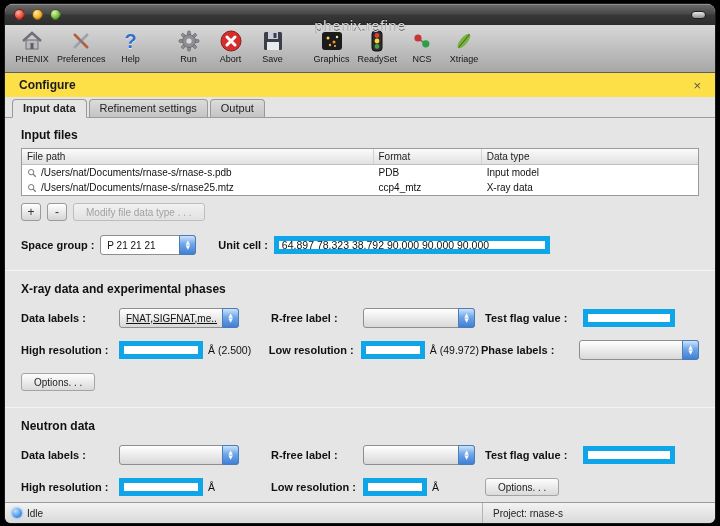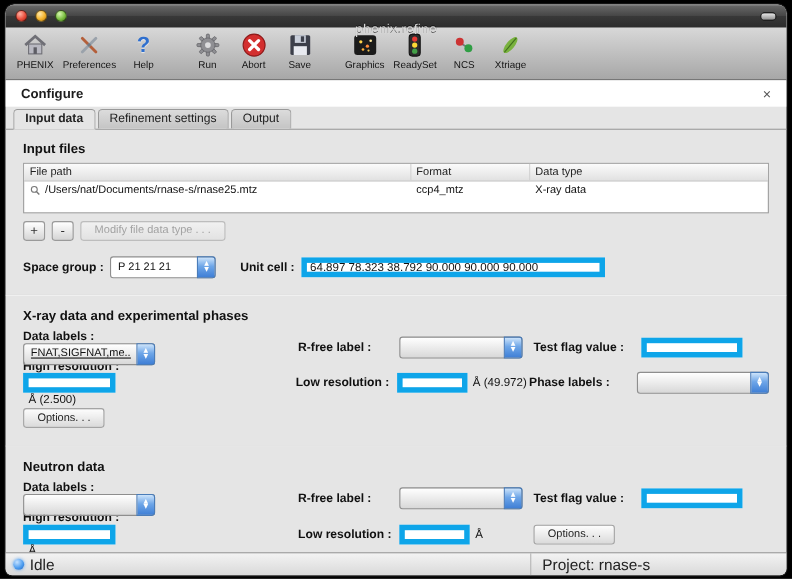--- a/index.html
+++ b/index.html
@@ -8,21 +8,21 @@
 
   .window { position:absolute; left:5px; right:5px; top:4px; bottom:3px;
             background:#e5e5e5; border-radius:8px 8px 6px 6px; overflow:hidden;
             display:flex; flex-direction:column; box-shadow:0 0 0 1px #1a1a1a; }
 
   
   .titlebar { height:21px; flex:0 0 21px; position:relative;
               background:linear-gradient(#6b6b6b 0%,#474747 48%,#383838 52%,#2c2c2c 100%);
               display:flex; align-items:center; justify-content:center;
               box-shadow:inset 0 1px 0 rgba(255,255,255,.25); }
-  .wtitle { font-size:13px; color:#d6d6d6; text-shadow:0 -1px 0 rgba(0,0,0,.6);margin-top:24px; }
+  .wtitle { font-size:16px; color:#d6d6d6; text-shadow:0 -1px 0 rgba(0,0,0,.6);margin-top:24px; }
   .lights { position:absolute; left:9px; top:5px; display:flex; gap:7px; }
   .light { width:11px; height:11px; border-radius:50%; border:1px solid rgba(0,0,0,.5); }
   .light.red    { background:radial-gradient(circle at 35% 30%, #ffb3a6, #ea4f3d 55%, #a32113); }
   .light.yellow { background:radial-gradient(circle at 35% 30%, #ffe9ae, #f5b42c 55%, #a86f0c); }
   .light.green  { background:radial-gradient(circle at 35% 30%, #d7f7b0, #7cc043 55%, #3f7413); }
   .tb-toggle { position:absolute; right:9px; top:7px; width:15px; height:8px;
                border-radius:4px; border:1px solid #1f1f1f;
                background:linear-gradient(#e8e8e8,#8f8f8f); }
 
   
@@ -31,21 +31,21 @@
              background:linear-gradient(#d8d8d8,#a7a7a7); border-bottom:1px solid #5f5f5f; }
   .titem { display:flex; flex-direction:column; align-items:center; min-width:34px; cursor:default; }
   .titem.gap { margin-left:16px; }
   .ticon { height:27px; width:30px; display:flex; align-items:center; justify-content:center; }
   .ticon svg { width:24px; height:24px; }
   .tlabel { font-size:9px; color:#151515; white-space:nowrap; }
   .help-glyph { font-size:20px; font-weight:bold; color:#2f6fce; text-shadow:0 1px 1px rgba(255,255,255,.7); line-height:24px; }
 
   
   .panel-head { height:24px; flex:0 0 24px; display:flex; align-items:center;
-                padding:0 14px; background:#ffffff; }
+                padding:0 14px; background:#fde047; }
   .panel-title { font-size:12px; font-weight:bold; color:#1c1c1c; }
   .panel-close { margin-left:auto; font-size:13px; color:#555; cursor:default; line-height:13px; }
 
   .tabs { height:21px; flex:0 0 21px; display:flex; align-items:flex-end;
           padding-left:7px; gap:2px; border-bottom:1px solid #9c9c9c; }
   .tab { font-size:11px; color:#222; padding:2px 10px 3px; border:1px solid #999;
          border-bottom:none; border-radius:4px 4px 0 0;
          background:linear-gradient(#dcdcdc,#c4c4c4); }
   .tab.active { background:#e5e5e5; font-weight:bold; margin-bottom:-1px;
                 border-bottom:1px solid #e5e5e5; }
@@ -74,21 +74,21 @@
            background:linear-gradient(#ffffff,#d5d5d5); font-size:12px; line-height:1;
            color:#333; padding:0; font-family:inherit; }
   .macbtn { height:18px; border:1px solid #a4a4a4; border-radius:3px;
             background:linear-gradient(#fdfdfd,#dadada); font-size:10px;
             padding:0 12px; color:#222; font-family:inherit; }
   .macbtn.disabled { color:#a2a2a2; background:linear-gradient(#f1f1f1,#e2e2e2); border-color:#bdbdbd; }
 
   .formrow { display:flex; align-items:center; margin:5px 0; min-height:22px; }
   .flabel { font-weight:bold; font-size:11px; color:#111; margin-right:6px; white-space:nowrap; }
   .l1 { width:92px; } .l2 { width:86px; } .l3 { width:92px; }
-  .col1 { width:250px; display:flex; align-items:flex-start;flex-direction:column; }
+  .col1 { width:250px; display:flex; align-items:center; }
   .col2 { width:214px; display:flex; align-items:center; }
   .col3 { flex:1; display:flex; align-items:center; }
 
   .tfield { height:18px; border:5px solid #0ea5e9; background:#fff; font-size:10.5px;
             padding:4px 3px; font-family:inherit; color:#111; }
   .uc-field { width:276px; }
   .in92 { width:92px; } .in84 { width:84px; } .in64 { width:64px; }
 
   .combo, .popup { position:relative; height:20px; border:1px solid #8e8e8e; border-radius:3px;
                    display:inline-flex; align-items:center; padding:0 21px 0 6px; font-size:10px; }
@@ -104,21 +104,21 @@
   .cap span { font-style:normal; font-size:5.5px; line-height:5px; font-family:"DejaVu Sans",sans-serif; }
 
   .unit { font-size:10.5px; margin-left:5px; white-space:nowrap; }
   .divider { height:1px; background:#c3c3c3; border-bottom:1px solid #f4f4f4;
              margin:9px -16px 7px; }
   .spacer { flex:1; }
 
   
   .statusbar { height:21px; flex:0 0 21px; position:relative; border-top:1px solid #9c9c9c;
                background:linear-gradient(#f3f3f3,#d9d9d9); display:flex; align-items:center;
-               font-size:14px; color:#222; }
+               font-size:10px; color:#222; }
   .led { width:10px; height:10px; border-radius:50%; margin:0 5px 0 7px;
          background:radial-gradient(circle at 35% 30%, #c4e1ff, #4f9ef0 55%, #1b62c0);
          box-shadow:0 0 3px #58a2f0; }
   .status-right { position:absolute; left:477px; top:0; bottom:0; right:0;
                   border-left:1px solid #b5b5b5; display:flex; align-items:center;
                   padding-left:10px; }
 </style>
 </head>
 <body>
 
@@ -265,20 +265,33 @@
         <div class="th c-type">Data type</div>
       </div>
       <div class="trow">
         <div class="td c-path">
           <span class="mag">
               <svg viewBox="0 0 12 12">
                 <circle cx="5" cy="5" r="3.2" fill="none" stroke="#777" stroke-width="1.2"></circle>
                 <line x1="7.5" y1="7.5" x2="10.5" y2="10.5" stroke="#777" stroke-width="1.5"></line>
               </svg>
             </span>
+          <span>/Users/nat/Documents/rnase-s/rnase-s.pdb</span>
+        </div>
+        <div class="td c-fmt">PDB</div>
+        <div class="td c-type">Input model</div>
+      </div>
+      <div class="trow">
+        <div class="td c-path">
+          <span class="mag">
+              <svg viewBox="0 0 12 12">
+                <circle cx="5" cy="5" r="3.2" fill="none" stroke="#777" stroke-width="1.2"></circle>
+                <line x1="7.5" y1="7.5" x2="10.5" y2="10.5" stroke="#777" stroke-width="1.5"></line>
+              </svg>
+            </span>
           <span>/Users/nat/Documents/rnase-s/rnase25.mtz</span>
         </div>
         <div class="td c-fmt">ccp4_mtz</div>
         <div class="td c-type">X-ray data</div>
       </div>
       <div class="tfill"></div>
     </div>
 
     <div class="btnrow">
       <button class="sqbtn">+</button>

